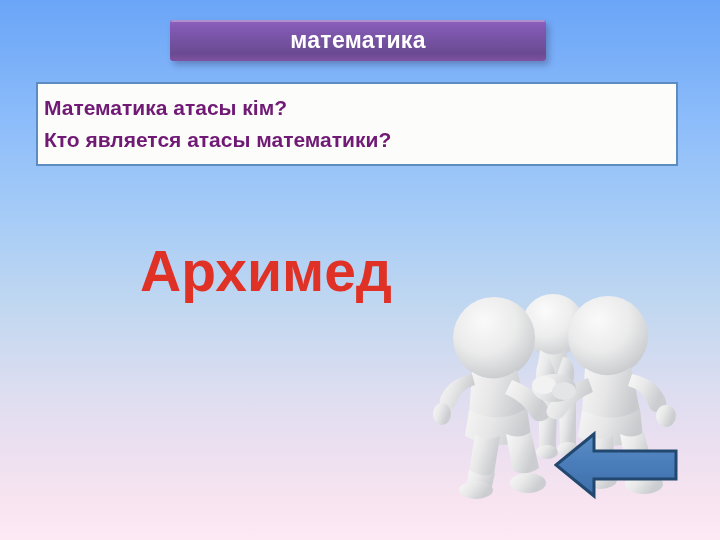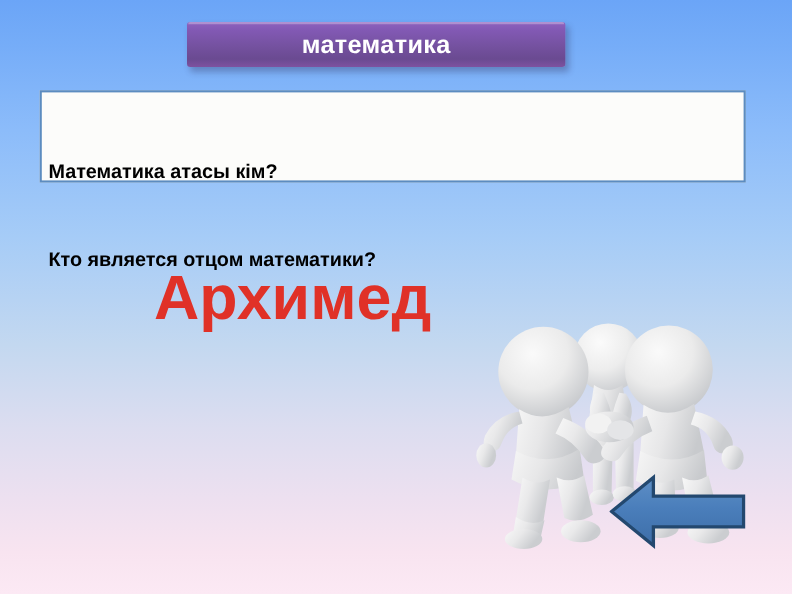--- a/index.html
+++ b/index.html
@@ -30,21 +30,21 @@
         #EDE0F0 84%,
         #F8E4F0 93%,
         #FCE9F4 100%);
   }
 
   
   #title-banner {
     position: absolute;
     left: 170px;
     top: 20px;
-    width: 344px;
+    width: 376px;
     height: 41px;
     box-sizing: border-box;
     border-radius: 3px;
     background: linear-gradient(to bottom,
         #8E62BE 0%,
         #8259B4 18%,
         #74519F 55%,
         #6A4A91 82%,
         #7E52A0 100%);
     box-shadow: 3px 4px 6px rgba(40, 30, 70, 0.30);
@@ -77,26 +77,25 @@
     left: 36px;
     top: 82px;
     width: 642px;
     height: 84px;
     box-sizing: border-box;
     background: #FCFCFA;
     border: 2px solid #5C8CC0;
     padding: 8px 0 0 6px;
   }
   .question-line {
-    color: #000000;
-    font-size: 18px;
+    color: #701a75;
+    font-size: 21px;
     font-weight: bold;
     line-height: 32px;
     white-space: nowrap;
-    margin-top: 48px;
   }
 
   
   #answer-text {
     position: absolute;
     left: 140px;
     top: 243px;
     color: #E03127;
     font-size: 57px;
     font-weight: bold;
@@ -136,21 +135,21 @@
 <body>
 
 <div id="slide">
 
   <div id="title-banner">
     <span id="title-text">математика</span>
   </div>
 
   <div id="question-box">
     <div class="question-line">Математика атасы кім?</div>
-    <div class="question-line">Кто является отцом математики?</div>
+    <div class="question-line">Кто является атасы математики?</div>
   </div>
 
   <div id="answer-text">Архимед</div>
 
   <div id="figures-illustration">
     <svg viewBox="0 0 256 214" xmlns="http://www.w3.org/2000/svg">
       <defs>
         <radialGradient id="headGrad" cx="38%" cy="30%" r="72%">
           <stop offset="0%" stop-color="#FAFAFA"></stop>
           <stop offset="55%" stop-color="#EBEBEB"></stop>

